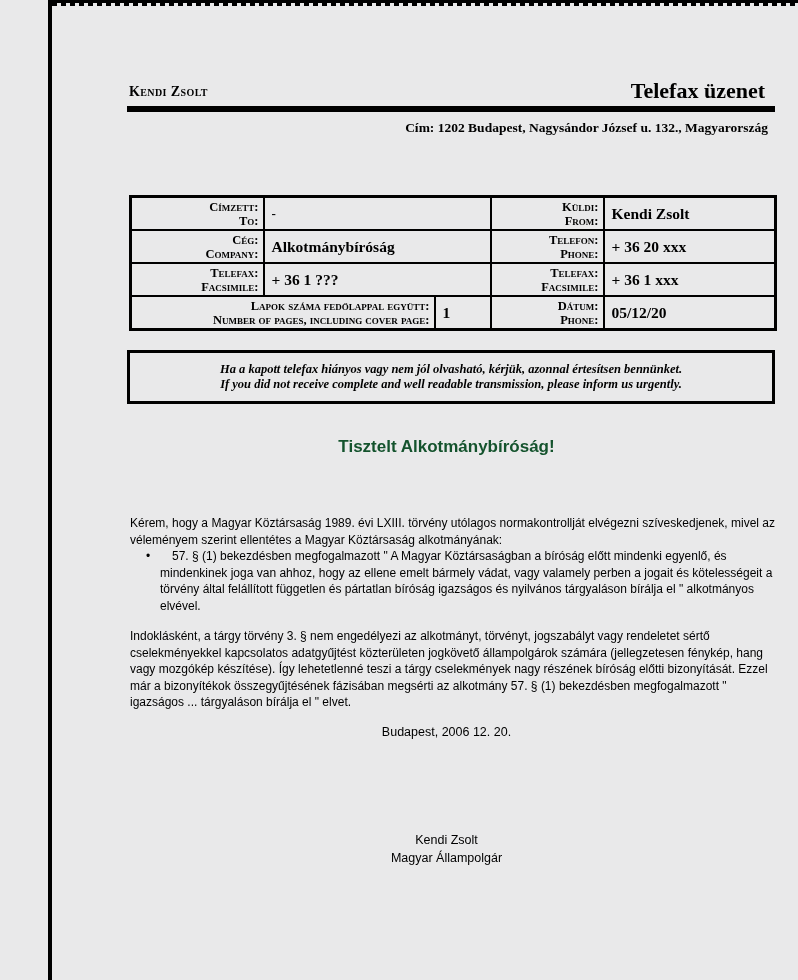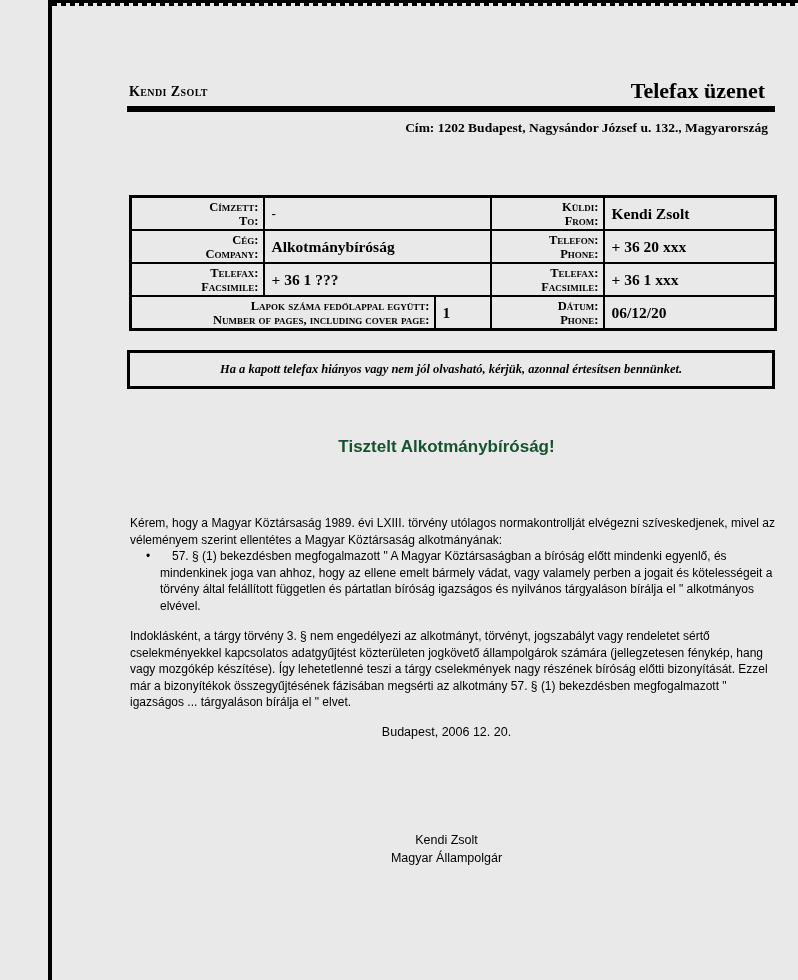--- a/index.html
+++ b/index.html
@@ -136,27 +136,28 @@
     <tr>
       <td class="cell-label" colspan="2">
         <div class="lbl">Lapok száma fedőlappal együtt:</div>
         <div class="lbl">Number of pages, including cover page:</div>
       </td>
       <td class="cell-value">1</td>
       <td class="cell-label">
         <div class="lbl">Dátum:</div>
         <div class="lbl">Phone:</div>
       </td>
-      <td class="cell-value">06/12/20</td>
+      <td class="cell-value">05/12/20</td>
     </tr>
   </tbody>
     </table>
 
   <div class="notice-box">
     <div>Ha a kapott telefax hiányos vagy nem jól olvasható, kérjük, azonnal értesítsen bennünket.</div>
+    <div>If you did not receive complete and well readable transmission, please inform us urgently.</div>
   </div>
 
   <div class="salutation">Tisztelt Alkotmánybíróság!</div>
 
   <div class="letter-body">
     <p>Kérem, hogy a Magyar Köztársaság 1989. évi LXIII. törvény utólagos normakontrollját elvégezni szíveskedjenek, mivel az véleményem szerint ellentétes a Magyar Köztársaság alkotmányának:</p>
     <div class="bullet-row">
       <span class="bullet-marker">•</span>
       <span class="bullet-text">57. § (1) bekezdésben megfogalmazott " A Magyar Köztársaságban a bíróság előtt mindenki egyenlő, és mindenkinek joga van ahhoz, hogy az ellene emelt bármely vádat, vagy valamely perben a jogait és kötelességeit a törvény által felállított független és pártatlan bíróság igazságos és nyilvános tárgyaláson bírálja el " alkotmányos elvével.</span>
     </div>

